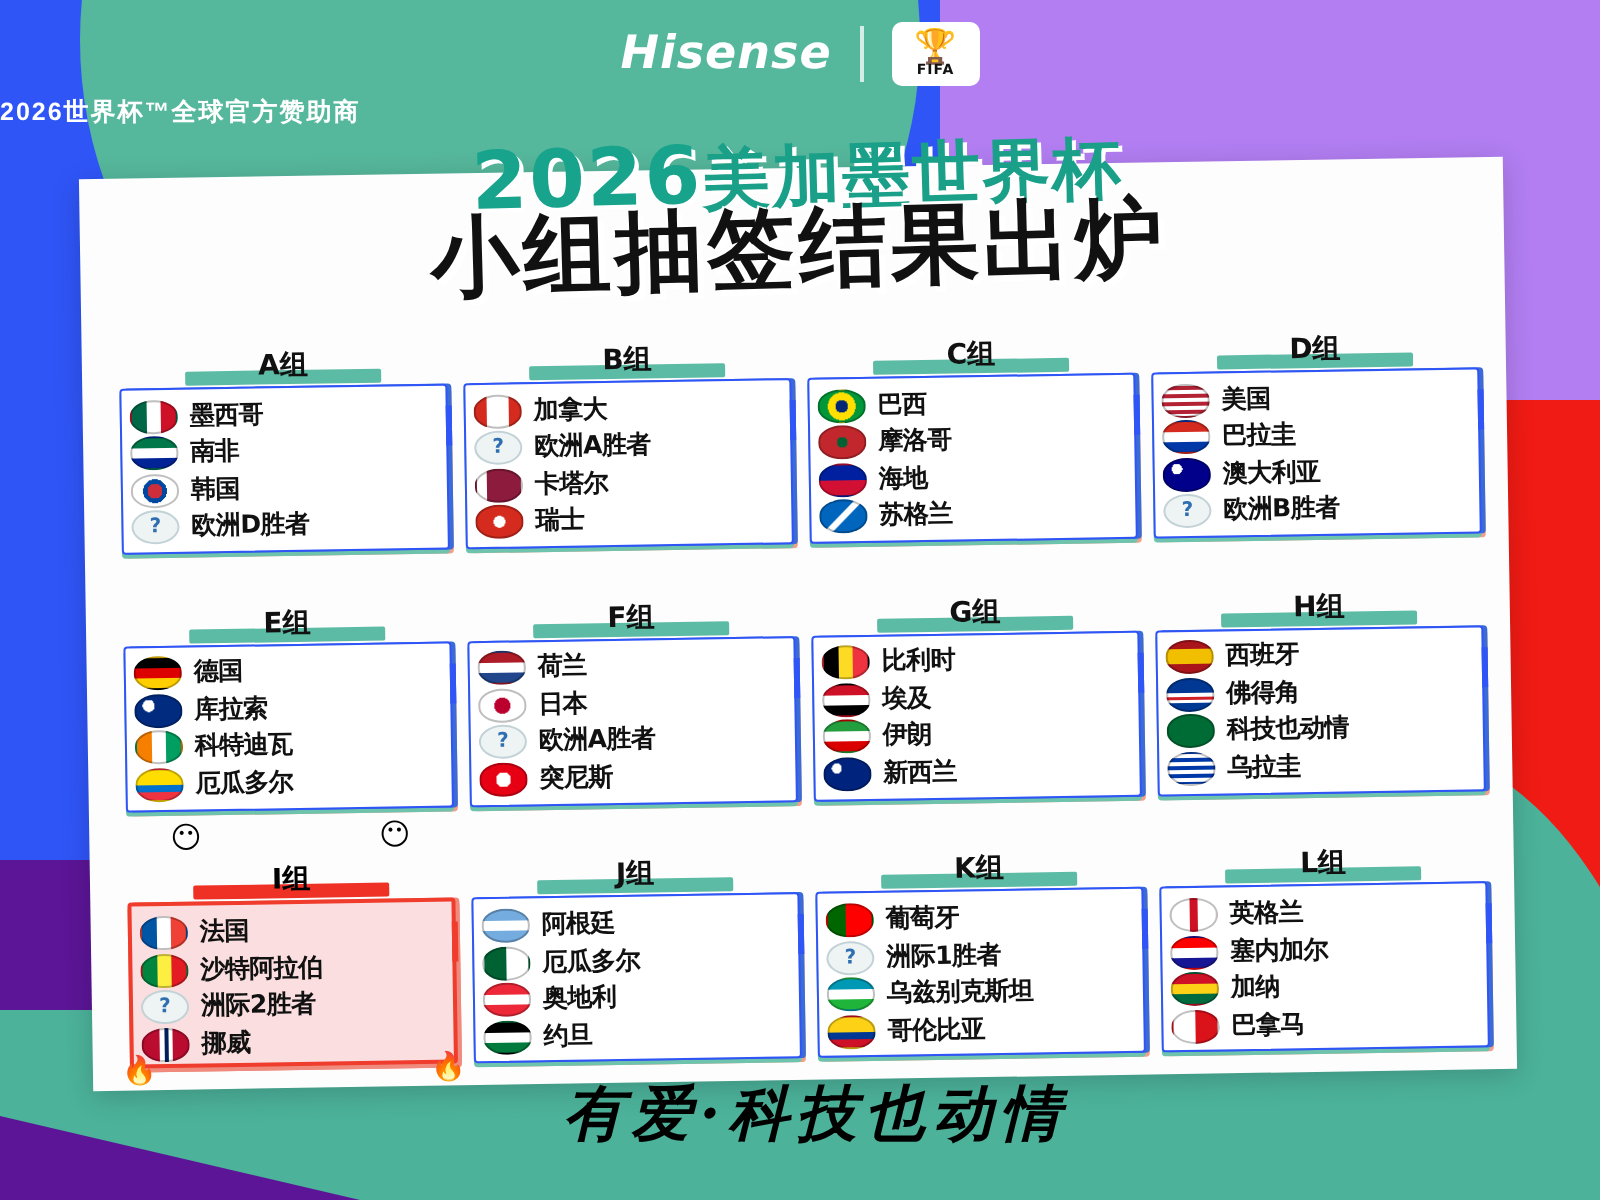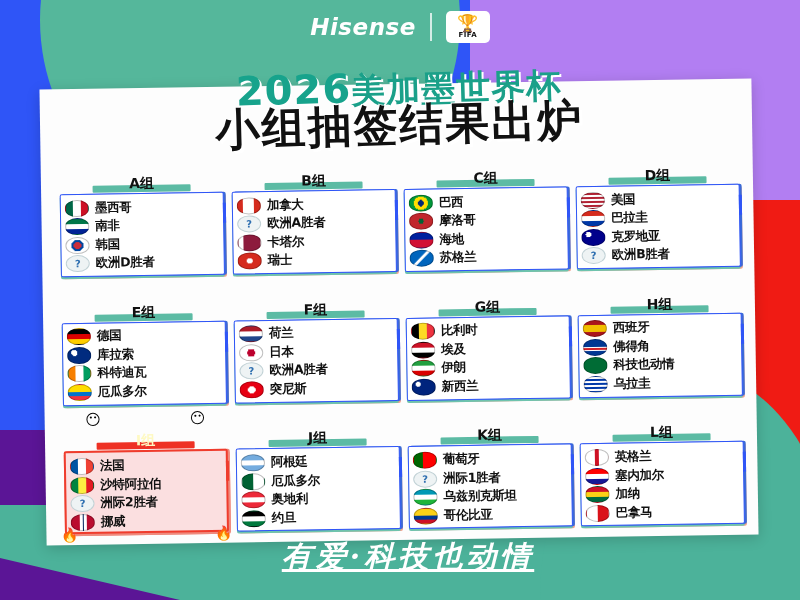--- a/index.html
+++ b/index.html
@@ -94,32 +94,31 @@
     border:1px solid #c2d2d6;color:#2f6fb0;font-size:10px;font-weight:bold;
     display:flex;align-items:center;justify-content:center;font-family:"DejaVu Sans",sans-serif;
   }
   
   .group.hl .grp-box{
     border:2px solid #ef3c2d;background:#fbdfe0;
     box-shadow:2px 0 0 #ef8a7d, 0 2px 0 #ef8a7d, 2px 2px 0 #ef8a7d;
   }
   .group.hl .grp-box::after{background:#ef3c2d;}
   .group.hl .grp-title .bar{background:#ee3124;}
-  .group.hl .grp-title .txt{color:#fef9c3;}
+  .group.hl .grp-title .txt{color:#000000;}
   .deco-face{position:absolute;top:0px;font-size:15px;line-height:15px;z-index:9;}
   .deco-face.l{left:22px;} .deco-face.r{right:22px;}
   .deco-fire{position:absolute;bottom:-7px;font-size:14px;line-height:14px;z-index:9;}
   .deco-fire.l{left:-4px;} .deco-fire.r{right:-4px;}
 
   
   #tagline{
     position:absolute;left:16px;right:0;bottom:22px;text-align:center;z-index:8;
-    font-size:30px;font-weight:bold;color:#ffffff;letter-spacing:4px;font-style:italic;
+    font-size:30px;font-weight:bold;color:#000000;letter-spacing:4px;font-style:italic;
     font-family:"DejaVu Serif",serif;
-    text-decoration:underline;
   }
 </style>
 </head>
 <body>
 
 <div id="bg">
   <div class="bg-base"></div>
   <div class="bg-purple-tr"></div>
   <div class="bg-red-br"></div>
   <div class="bg-purple-bl"></div>
@@ -131,20 +130,21 @@
 
 <div id="header">
   <div class="brandrow">
     <span class="hisense">Hisense</span>
     <span class="divider-v"></span>
     <span class="fifa-badge">
       <span class="cup">🏆</span>
       <span class="fifatxt">FIFA</span>
     </span>
   </div>
+  <div class="sponsor">2026世界杯™全球官方赞助商</div>
 </div>
 
 <div id="card">
     <div id="card-inner"></div>
   </div>
 
 <div id="titlewrap">
   <div class="title-line1">
     <span class="year">2026</span><span>美加墨世界杯</span>
   </div>
@@ -221,21 +221,21 @@
         <div class="team">
           <span class="flag" style="background-image: repeating-linear-gradient(rgb(178, 34, 52) 0px, rgb(178, 34, 52) 2px, rgb(255, 255, 255) 2px, rgb(255, 255, 255) 4px); background-size: cover;"></span>
           <span class="tname">美国</span>
         </div>
         <div class="team">
           <span class="flag" style="background-image: linear-gradient(rgb(213, 43, 30) 33%, rgb(255, 255, 255) 33%, rgb(255, 255, 255) 66%, rgb(0, 56, 168) 66%); background-size: cover;"></span>
           <span class="tname">巴拉圭</span>
         </div>
         <div class="team">
           <span class="flag" style="background-image: radial-gradient(circle at 28% 30%, rgb(255, 255, 255) 14%, rgb(0, 0, 139) 14%); background-size: cover;"></span>
-          <span class="tname">克罗地亚</span>
+          <span class="tname">澳大利亚</span>
         </div>
         <div class="team">
           <span class="qmark">?</span>
           <span class="tname">欧洲B胜者</span>
         </div>
       </div>
     </div>
     <div class="group">
       <div class="grp-title"><span class="bar"></span><span class="txt">E组</span></div>
       <div class="grp-box">

